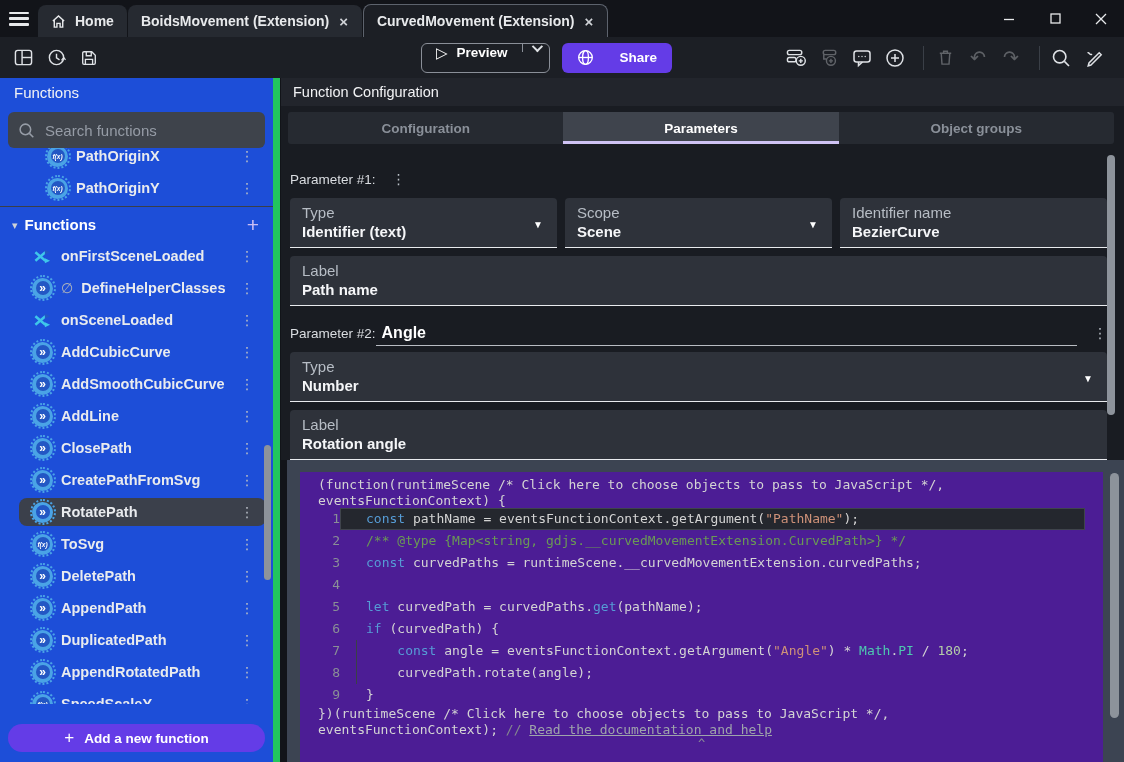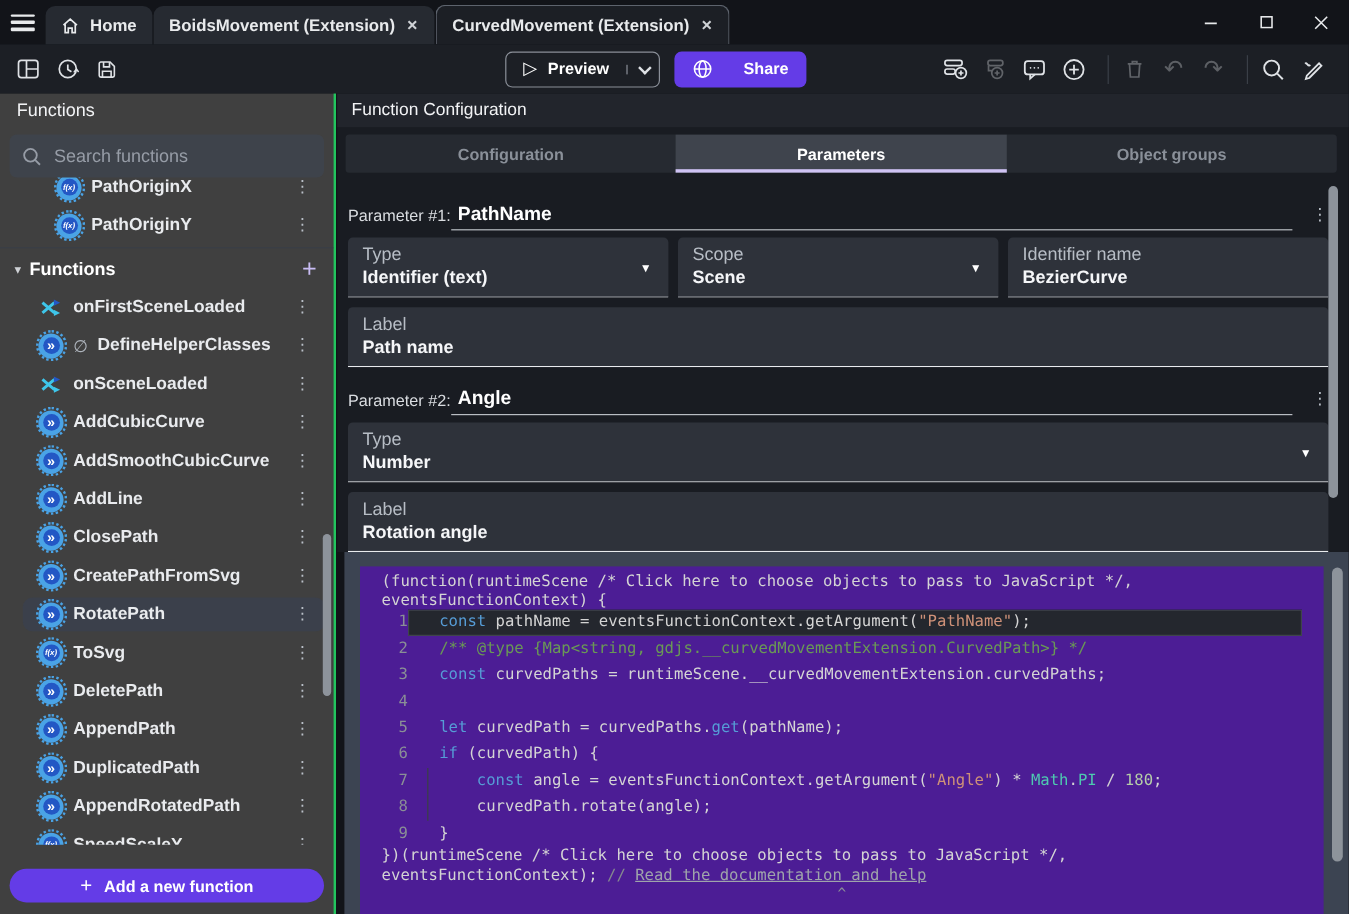--- a/index.html
+++ b/index.html
@@ -21,33 +21,33 @@
   .tab.active{background:#1c1f25;border:1px solid #5d636d;border-bottom:none;height:33px;}
   .tab .closex{font-size:15px;color:#cfd2d6;padding:0 1px;line-height:1;}
   .winctl{margin-left:auto;display:flex;align-self:flex-start;height:37px;}
   .winbtn{width:46px;height:37px;display:flex;align-items:center;justify-content:center;color:#e8eaec;}
 
   
   .toolbar{position:absolute;left:0;top:37px;right:0;height:41px;background:#1c1f25;display:flex;align-items:center;padding:0 10px;}
   .tb-ico{width:26px;height:26px;display:flex;align-items:center;justify-content:center;margin-right:7px;cursor:pointer;}
   .tb-ico.dim{opacity:.35;}
   .tb-divider{width:1px;height:24px;background:#3a3f47;margin:0 8px;}
-  .preview-btn{margin-left:312px;height:30px;display:flex;align-items:center;border:1px solid #8a8f98;border-radius:6px;overflow:hidden;}
+  .preview-btn{margin-left:312px;height:30px;display:flex;align-items:flex-start;border:1px solid #8a8f98;border-radius:6px;overflow:hidden;}
   .preview-main{display:flex;align-items:center;gap:9px;padding:0 14px;cursor:pointer;}
   .preview-main .play::before{content:"▷";font-size:15px;color:#fff;}
   .preview-main .lbl{font-size:13.5px;font-weight:700;color:#fff;}
   .preview-caret{width:27px;border-left:1px solid #8a8f98;display:flex;align-items:center;justify-content:center;cursor:pointer;}
   .chev{width:8px;height:8px;border-right:2px solid #dfe2e6;border-bottom:2px solid #dfe2e6;transform:rotate(45deg) translateY(-2px);}
   .share-btn{margin-left:12px;height:30px;background:var(--accent);border-radius:6px;display:flex;align-items:center;gap:26px;padding:0 15px;cursor:pointer;}
   .share-btn .lbl{font-size:13.5px;font-weight:700;color:#fff;}
   .tb-right{margin-left:auto;display:flex;align-items:center;}
   .uchar{font-size:19px;color:#d7dadd;line-height:1;}
 
   
-  .sidebar{position:absolute;left:0;top:78px;width:280px;bottom:0;background:#404040;border-right:2px solid #22c55e;}
+  .sidebar{position:absolute;left:0;top:78px;width:280px;bottom:0;background:#1d4ed8;border-right:7px solid #22c55e;}
   .sb-title{height:28px;display:flex;align-items:center;padding-left:14px;font-size:15px;color:#f2f3f5;}
   .searchbox{position:absolute;left:8px;right:8px;top:34px;height:36px;background:#3e434b;border-radius:6px;display:flex;align-items:center;padding:0 10px;gap:10px;}
   .searchbox input{background:transparent;border:none;outline:none;color:#e8eaec;font-size:15px;width:100%;font-family:"Liberation Sans",sans-serif;}
   .searchbox input::placeholder{color:#969ca6;}
   .fn-list{position:absolute;left:0;right:0;top:70px;bottom:58px;overflow:hidden;}
   .fn-row{display:flex;align-items:center;gap:8px;height:28px;margin:0 7px 4px 19px;padding:0 12px 0 13px;border-radius:8px;cursor:pointer;}
   .fn-row.indent{padding-left:28px;}
   .fn-row.sel{background:#3b404b;}
   #scrolled .fn-row:first-child{margin-top:-6px;}
   .fn-label{font-size:14.5px;font-weight:600;color:#e9ebee;white-space:nowrap;overflow:hidden;}
@@ -426,21 +426,20 @@
     <div class="cfg-tabs">
       <div class="cfg-tab">Configuration</div>
       <div class="cfg-tab active">Parameters</div>
       <div class="cfg-tab">Object groups</div>
     </div>
 
     <div class="main-body">
 
       <div class="p-head">
         <span class="idx">Parameter #1:</span>
-        <span class="name-wrap">PathName</span>
         <span class="kebab"></span>
       </div>
       <div class="cards-row">
         <div class="card third dd">
           <span class="c-label">Type</span>
           <span class="c-value">Identifier (text)</span>
           <span class="dd-arrow"></span>
         </div>
         <div class="card third dd">
           <span class="c-label">Scope</span>

